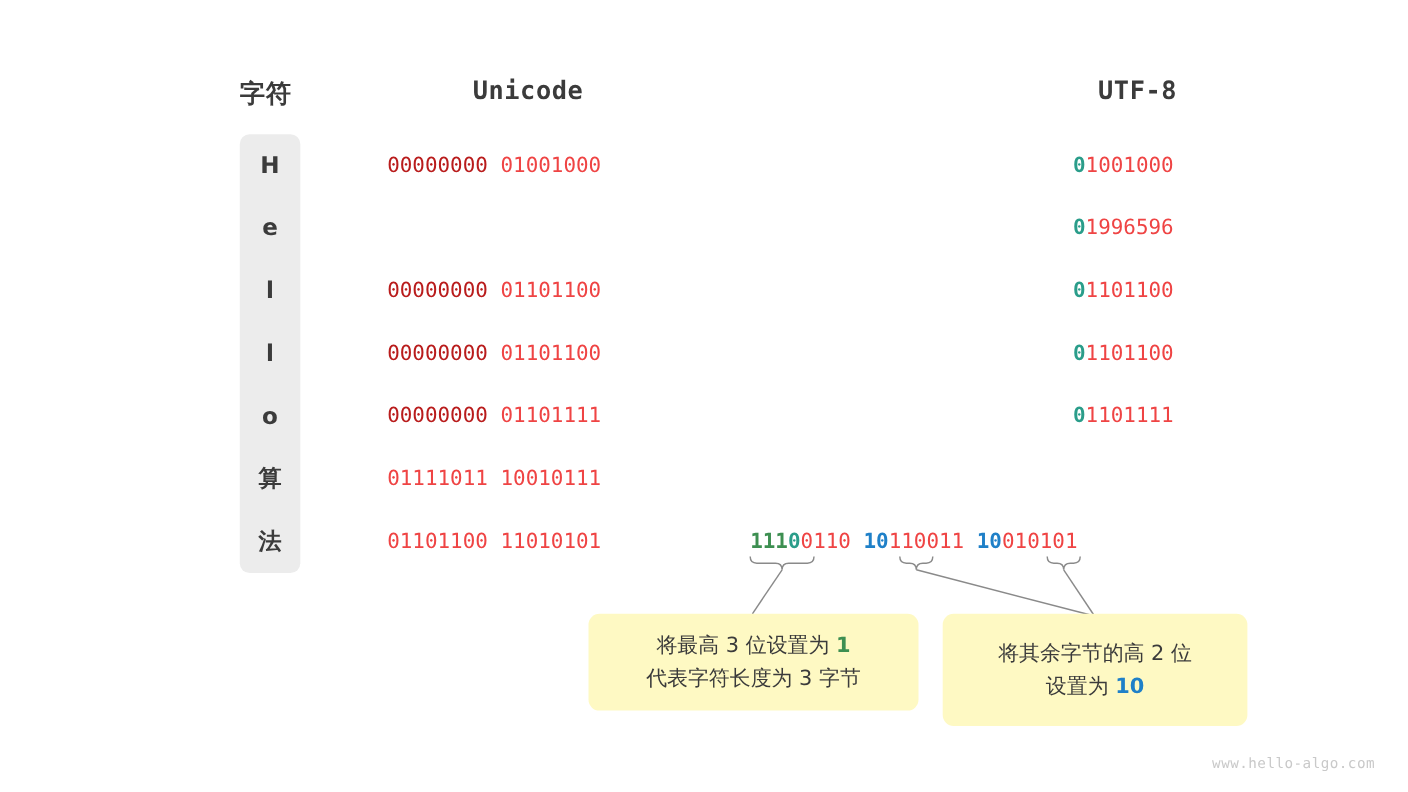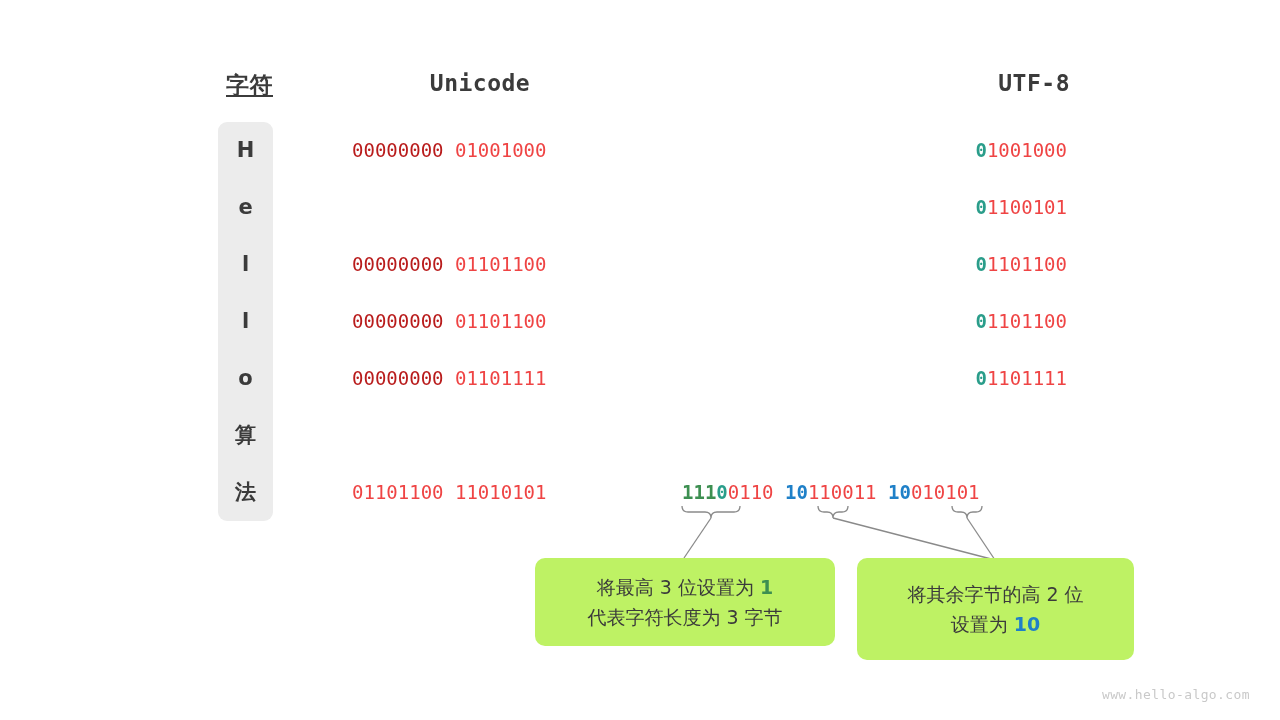--- a/index.html
+++ b/index.html
@@ -29,23 +29,22 @@
     font-weight: bold;
     font-size: 23px;
     color: #3b3b3b;
     white-space: nowrap;
     letter-spacing: 0.5px;
   }
   #hdr-char {
     left: 218px;
     top: 70px;
     width: 55px;
-    text-align: right;
-    font-family: "DejaVu Sans", sans-serif;
-    text-decoration: underline;
+    text-align: left;
+    font-family: "DejaVu Sans", sans-serif;
   }
   #hdr-unicode {
     left: 352px;
     top: 70px;
     width: 256px;
     text-align: center;
   }
   #hdr-utf8  {
     left: 750px;
     top: 70px;
@@ -96,21 +95,21 @@
 
   .dim   { color: #b91c1c; }
   .dark  { color: #ef4444; text-align: center; }
   .green { color: #3d8f51; font-weight: bold; }
   .teal  { color: #2a9d8a; font-weight: bold; }
   .blue  { color: #1f80c8; font-weight: bold; }
 
   
   .callout {
     position: absolute;
-    background: #bef264;
+    background: #fef9c3;
     border-radius: 10px;
     display: flex;
     flex-direction: column;
     align-items: center;
     justify-content: center;
     font-family: "DejaVu Sans", sans-serif;
     font-size: 19px;
     line-height: 30px;
     color: #3b3b3b;
     text-align: center;
@@ -172,24 +171,25 @@
   <div class="char-cell" style="top:253px">l</div>
   <div class="char-cell" style="top:310px">l</div>
   <div class="char-cell" style="top:367px">o</div>
   <div class="char-cell" style="top:424px">算</div>
   <div class="char-cell" style="top:481px">法</div>
 
   <div class="bits uni-cell" style="top:139px"><span class="dim">00000000</span><span class="dark"> </span><span class="dark">01001000</span></div>
   <div class="bits uni-cell" style="top:253px"><span class="dim">00000000</span><span class="dark"> </span><span class="dark">01101100</span></div>
   <div class="bits uni-cell" style="top:310px"><span class="dim">00000000</span><span class="dark"> </span><span class="dark">01101100</span></div>
   <div class="bits uni-cell" style="top:367px"><span class="dim">00000000</span><span class="dark"> </span><span class="dark">01101111</span></div>
+  <div class="bits uni-cell" style="top:424px"><span class="dark">01111011</span><span class="dark"> </span><span class="dark">10010111</span></div>
   <div class="bits uni-cell" style="top:481px"><span class="dark">01101100</span><span class="dark"> </span><span class="dark">11010101</span></div>
 
   <div class="bits utf-ascii" style="top:139px"><span class="teal">0</span><span class="dark">1001000</span></div>
-  <div class="bits utf-ascii" style="top:196px"><span class="teal">0</span><span class="dark">1100101</span></div>
+  <div class="bits utf-ascii" style="top:196px"><span class="teal">0</span><span class="dark">1996596</span></div>
   <div class="bits utf-ascii" style="top:253px"><span class="teal">0</span><span class="dark">1101100</span></div>
   <div class="bits utf-ascii" style="top:310px"><span class="teal">0</span><span class="dark">1101100</span></div>
   <div class="bits utf-ascii" style="top:367px"><span class="teal">0</span><span class="dark">1101111</span></div>
 
 
   <div class="bits utf-cjk" style="top:481px"><span class="green">111</span><span class="teal">0</span><span class="dark">0110</span><span class="dark"> </span><span class="blue">10</span><span class="dark">110011</span><span class="dark"> </span><span class="blue">10</span><span class="dark">010101</span></div>
 
   <svg id="leaders" viewBox="0 0 1280 720" xmlns="http://www.w3.org/2000/svg">
 
     <path d="M682,506 q0,6 6,6 L705,512 q6,0 6,6 q0,-6 6,-6 L734,512 q6,0 6,-6"></path>

